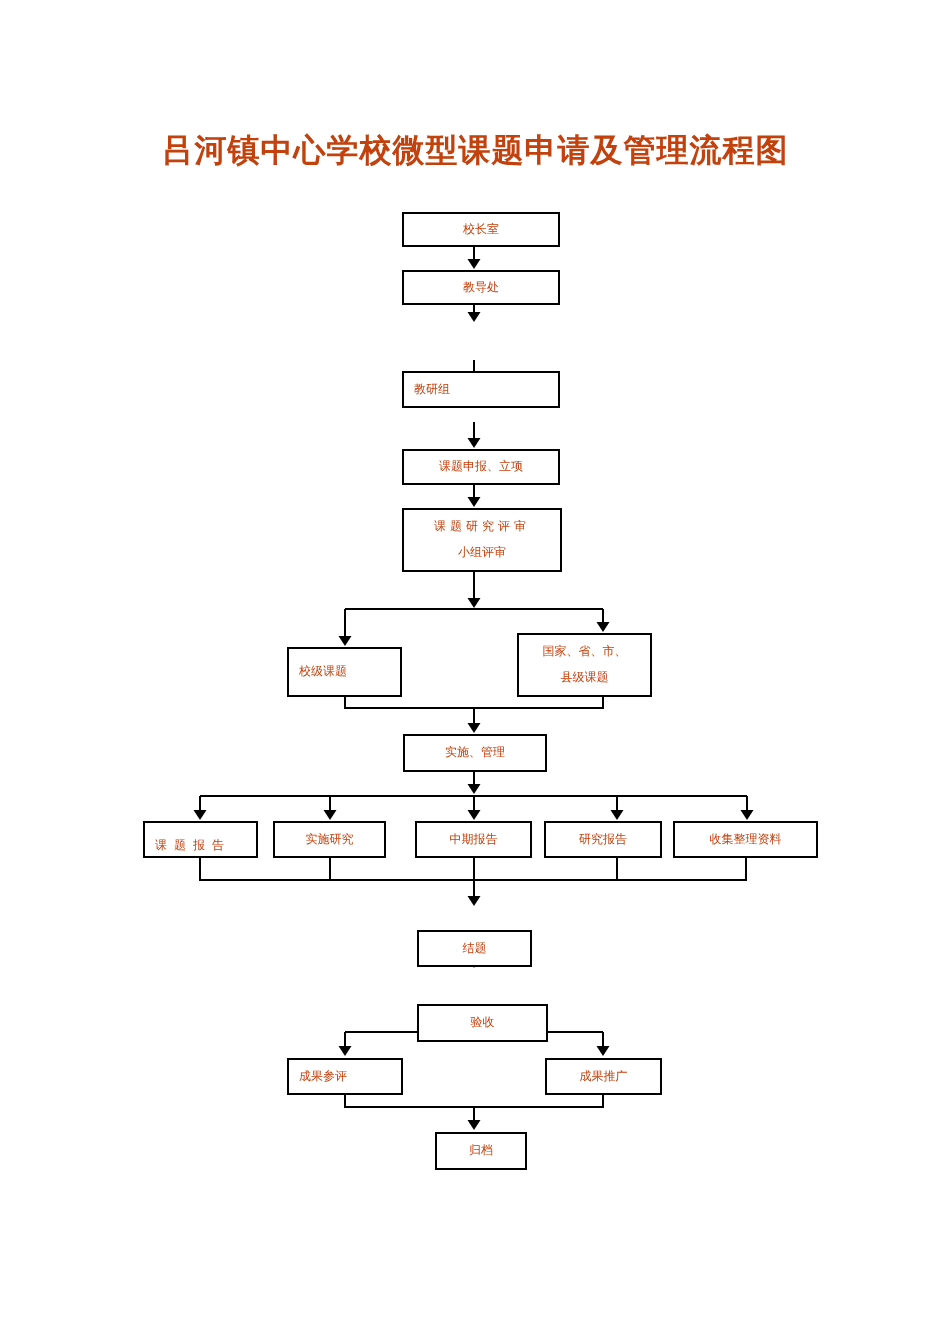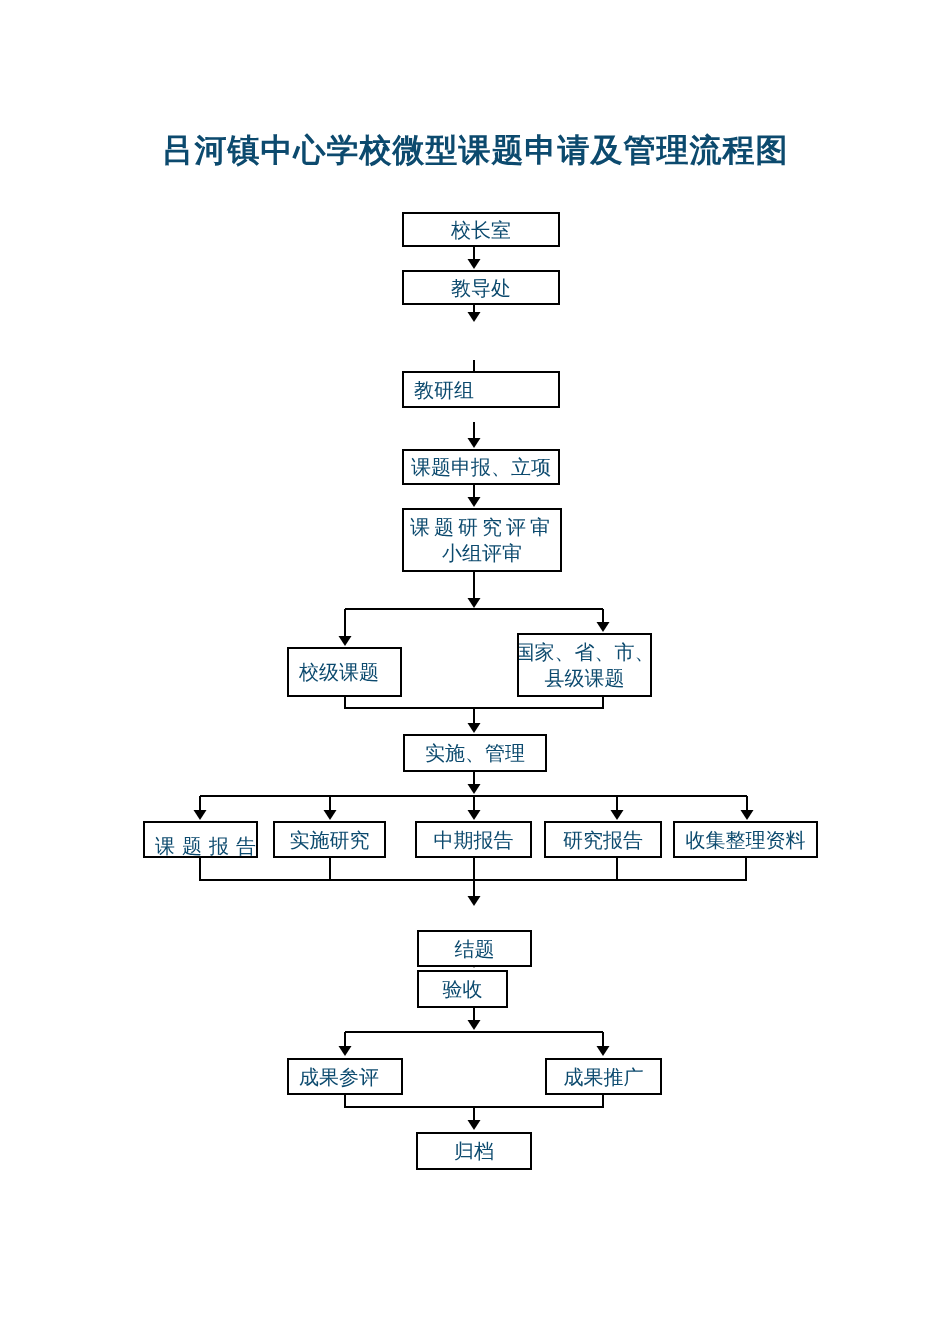--- a/index.html
+++ b/index.html
@@ -1,27 +1,27 @@
 <!DOCTYPE html>
 <html><head>
 <meta charset="utf-8">
 <style>
   html,body{margin:0;padding:0;background:#ffffff;}
   .page{
     position:relative;width:950px;height:1344px;background:#ffffff;
-    font-family:Liberation Serif, serif;color:#0c4a6e;overflow:hidden;
+    font-family:Liberation Mono, monospace;color:#c2410c;overflow:hidden;
   }
   .title{
     position:absolute;left:0;top:129px;width:100%;text-align:center;
     font-size:32px;font-weight:bold;letter-spacing:1px;
   }
   .node{
     position:absolute;box-sizing:border-box;border:2px solid #000000;background:#ffffff;
     display:flex;flex-direction:column;align-items:center;justify-content:center;
-    font-size:20px;line-height:26px;white-space:nowrap;overflow:hidden;
+    font-size:12px;line-height:26px;white-space:nowrap;overflow:hidden;
   }
   .node.align-left{align-items:flex-start;padding-left:10px;}
   .node.clip{justify-content:flex-start;padding-top:10px;}
   .line{display:block;}
   .spread4{letter-spacing:4px;}
   .spread7{letter-spacing:7px;}
   svg.connectors{position:absolute;left:0;top:0;}
 </style>
 </head>
 <body>
@@ -143,29 +143,29 @@
   </div>
 
   <div class="node" style="left:673px;top:821px;width:145px;height:37px;">
     <span class="line">收集整理资料</span>
   </div>
 
   <div class="node" style="left:417px;top:908px;width:115px;height:37px;margin-top:22px;">
     <span class="line">结题</span>
   </div>
 
-  <div class="node" style="left:417px;top:970px;width:91px;height:38px;">
+  <div class="node" style="left:417px;top:1004px;width:131px;height:38px;">
     <span class="line">验收</span>
   </div>
 
   <div class="node align-left" style="left:287px;top:1058px;width:116px;height:37px;">
     <span class="line">成果参评</span>
   </div>
 
   <div class="node" style="left:545px;top:1058px;width:117px;height:37px;">
     <span class="line">成果推广</span>
   </div>
 
-  <div class="node" style="left:416px;top:1132px;width:116px;height:38px;">
+  <div class="node" style="left:435px;top:1132px;width:92px;height:38px;">
     <span class="line">归档</span>
   </div>
 
 </div>
 
 </body></html>

